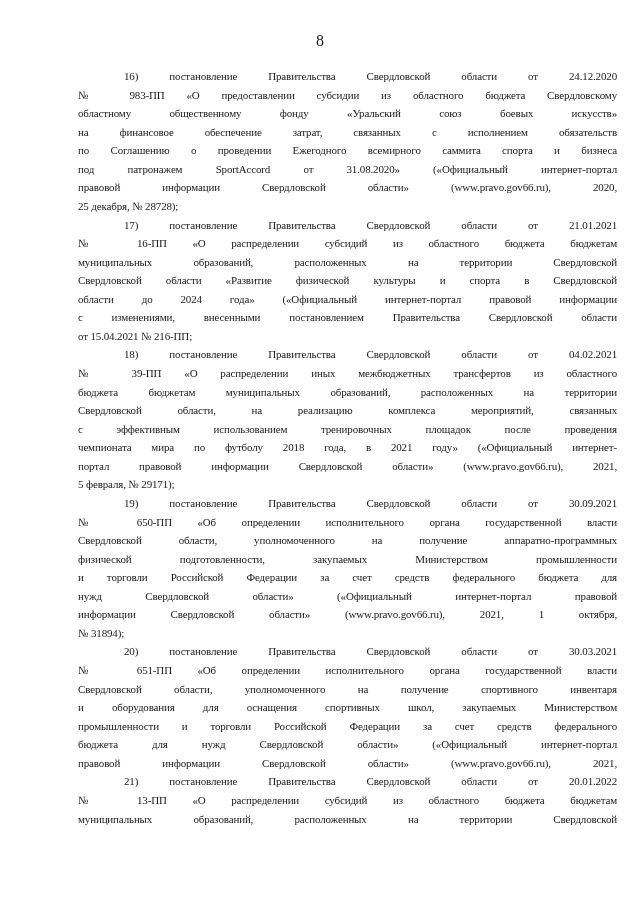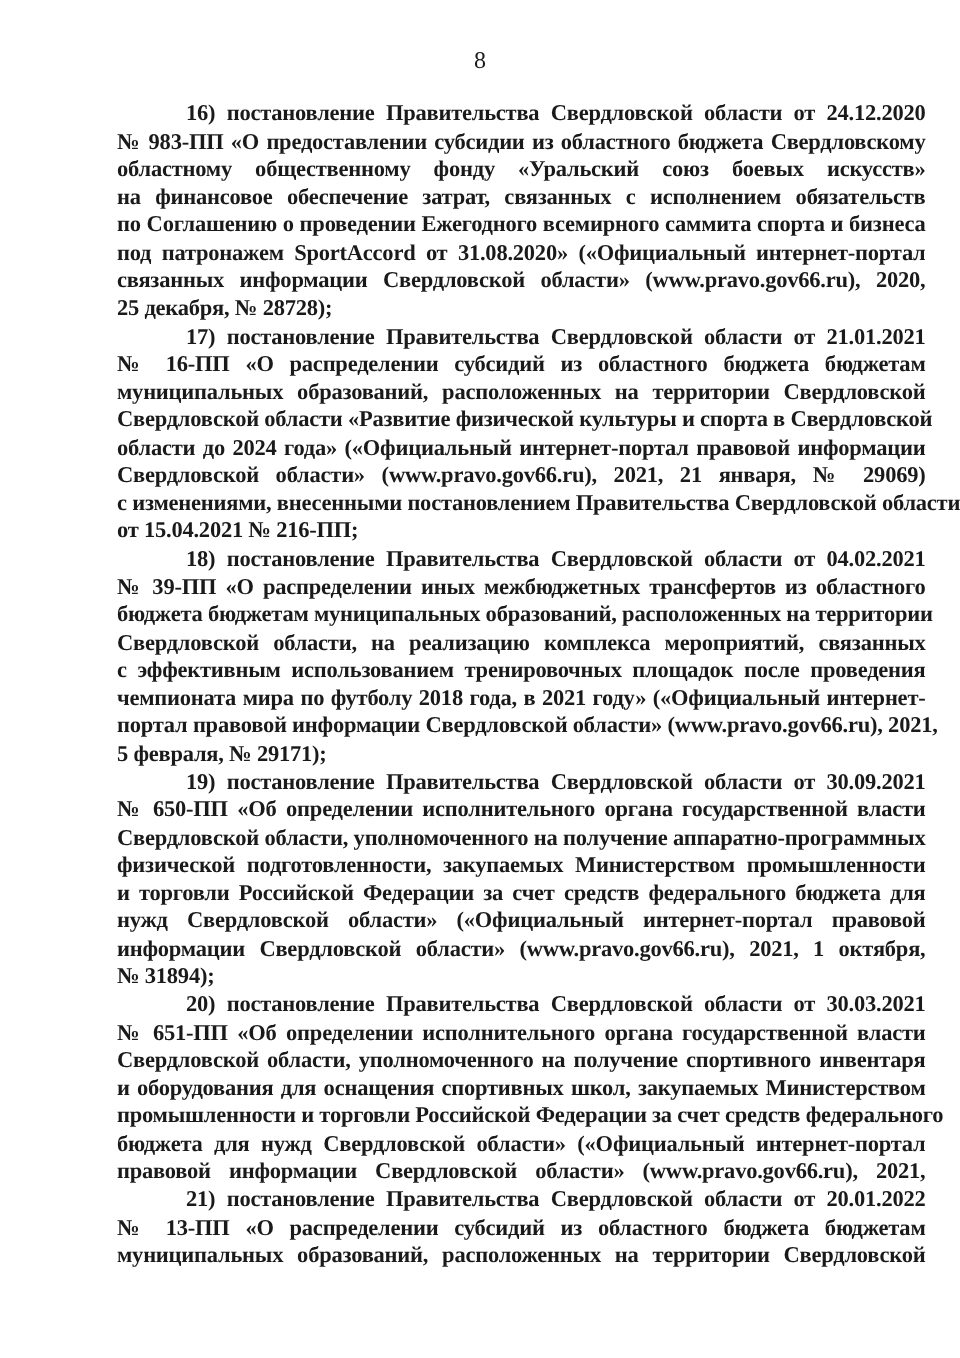--- a/index.html
+++ b/index.html
@@ -1,48 +1,47 @@
 <!DOCTYPE html>
 <html><head>
 <meta charset="utf-8">
 <style>
   html, body { margin: 0; padding: 0; background: #ffffff; }
   body { width: 640px; height: 905px; position: relative; overflow: hidden;
          font-family: "Liberation Serif", "DejaVu Serif", serif; color: #1a1a1a; }
   .page-number { position: absolute; top: 32px; left: 0; width: 640px; text-align: center;
                  font-size: 16px; line-height: 18px; }
   .body-text { position: absolute; top: 67px; left: 78px; width: 539px; }
-  .line { display: block; height: 18.575px; line-height: 18.575px; font-size: 15px;
-          white-space: nowrap; text-align: justify; text-align-last: justify; letter-spacing: -0.15px; font-weight: bold; }
+  .line { display: block; height: 18.575px; line-height: 18.575px; font-size: 11px;
+          white-space: nowrap; text-align: justify; text-align-last: justify; letter-spacing: -0.15px; }
   .line.last { text-align-last: left; }
   .line.indent { padding-left: 46px; box-sizing: border-box; }
 </style>
 </head>
 <body>
 
 <div class="page-number">8</div>
 
 <div class="body-text" id="body-text">
     <div>
       <span class="line indent">16) постановление Правительства Свердловской области от 24.12.2020</span>
       <span class="line">№ 983-ПП «О предоставлении субсидии из областного бюджета Свердловскому</span>
       <span class="line">областному общественному фонду «Уральский союз боевых искусств»</span>
       <span class="line">на финансовое обеспечение затрат, связанных с исполнением обязательств</span>
       <span class="line">по Соглашению о проведении Ежегодного всемирного саммита спорта и бизнеса</span>
       <span class="line">под патронажем SportAccord от 31.08.2020» («Официальный интернет-портал</span>
-      <span class="line">связанных информации Свердловской области» (www.pravo.gov66.ru), 2020,</span>
+      <span class="line">правовой информации Свердловской области» (www.pravo.gov66.ru), 2020,</span>
       <span class="line last">25 декабря, № 28728);</span>
     </div>
     <div>
       <span class="line indent">17) постановление Правительства Свердловской области от 21.01.2021</span>
       <span class="line">№ 16-ПП «О распределении субсидий из областного бюджета бюджетам</span>
       <span class="line">муниципальных образований, расположенных на территории Свердловской</span>
       <span class="line">Свердловской области «Развитие физической культуры и спорта в Свердловской</span>
       <span class="line">области до 2024 года» («Официальный интернет-портал правовой информации</span>
-      <span class="line">Свердловской области» (www.pravo.gov66.ru), 2021, 21 января, № 29069)</span>
       <span class="line">с изменениями, внесенными постановлением Правительства Свердловской области</span>
       <span class="line last">от 15.04.2021 № 216-ПП;</span>
     </div>
     <div>
       <span class="line indent">18) постановление Правительства Свердловской области от 04.02.2021</span>
       <span class="line">№ 39-ПП «О распределении иных межбюджетных трансфертов из областного</span>
       <span class="line">бюджета бюджетам муниципальных образований, расположенных на территории</span>
       <span class="line">Свердловской области, на реализацию комплекса мероприятий, связанных</span>
       <span class="line">с эффективным использованием тренировочных площадок после проведения</span>
       <span class="line">чемпионата мира по футболу 2018 года, в 2021 году» («Официальный интернет-</span>

